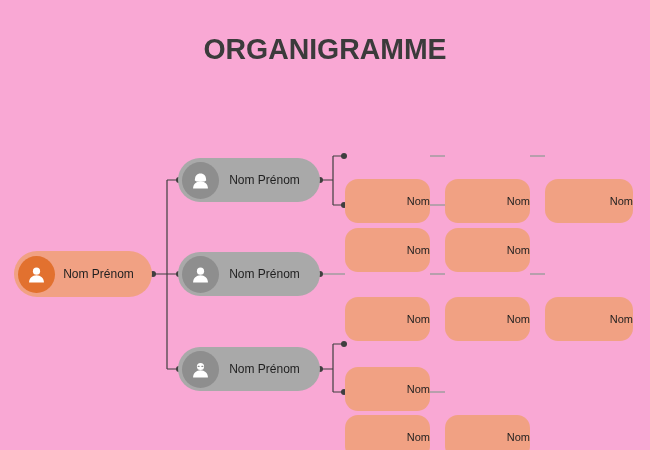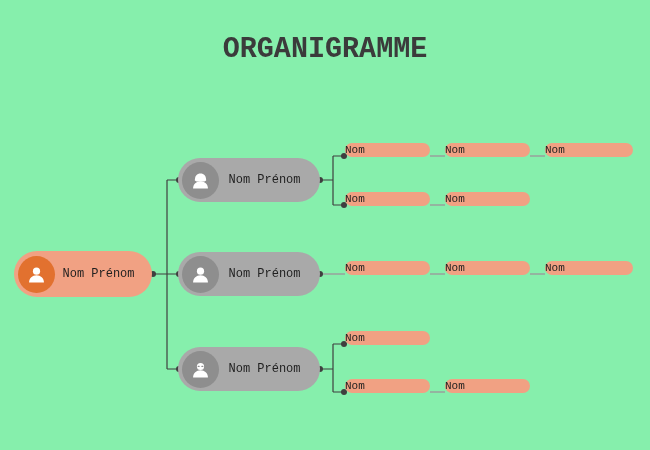--- a/index.html
+++ b/index.html
@@ -1,18 +1,18 @@
 <!DOCTYPE html>
 <html style="--accent: #F1A183; --accent-dark: #E2712F; --gray-node: #A9A9A9; --gray-node-dark: #8E8E8E; --line-dark: #3F3F3F; --line-light: #9B9B9B; --text-dark: #1F1F1F; --title-color: #3B3B3B;"><head>
 <meta charset="utf-8">
 <style>
   html,body{margin:0;padding:0;background:#ffffff;}
   .canvas{
-    position:relative;width:650px;height:450px;background:#86efac;overflow:hidden;
-    font-family:Liberation Mono, monospace;
+    position:relative;width:650px;height:450px;background:#f9a8d4;overflow:hidden;
+    font-family:Liberation Sans, sans-serif;
   }
   .title{
     position:absolute;left:0;top:33px;width:100%;margin:0;
     text-align:center;font-size:29px;font-weight:700;letter-spacing:0px;
     color:var(--title-color,#3B3B3B);transform:scale(.98,1.04);
   }
   .subtitle{
     position:absolute;left:0;top:77px;width:100%;
     text-align:center;font-size:9px;color:#303030;
   }
@@ -28,22 +28,22 @@
   .root{width:138px;height:46px;background:var(--accent,#F1A183);left:14px;top:251px;}
   .mgr{width:142px;height:44px;background:var(--gray-node,#A9A9A9);left:178px;}
   .badge{
     width:37px;height:37px;border-radius:50%;margin-left:4px;flex:0 0 auto;
     display:flex;align-items:center;justify-content:center;
   }
   .root .badge{background:var(--accent-dark,#E2712F);}
   .mgr .badge{background:var(--gray-node-dark,#8E8E8E);}
   .badge svg{width:21px;height:21px;display:block;}
   .leaf{
-    position:absolute;width:85px;height:14px;border-radius:13px;
-    background:var(--accent,#F1A183);display:flex;align-items:center;justify-content:flex-start;
+    position:absolute;width:85px;height:44px;border-radius:13px;
+    background:var(--accent,#F1A183);display:flex;align-items:center;justify-content:flex-end;margin-top:36px;
   }
   .leaf .lbl{font-size:11px;color:var(--text-dark,#1F1F1F);white-space:nowrap;}
 </style>
 </head>
 <body>
 
 <div class="canvas">
 
   <h1 class="title">ORGANIGRAMME</h1>
 

